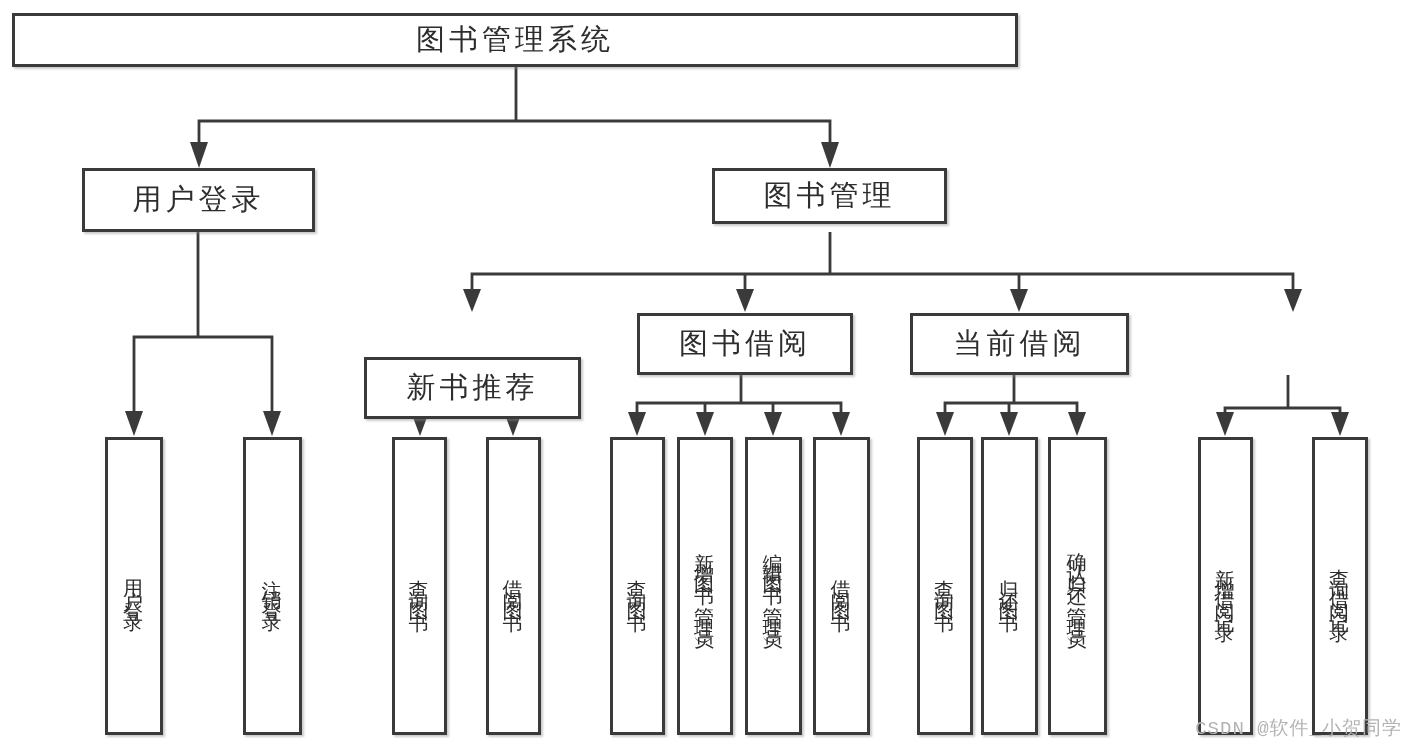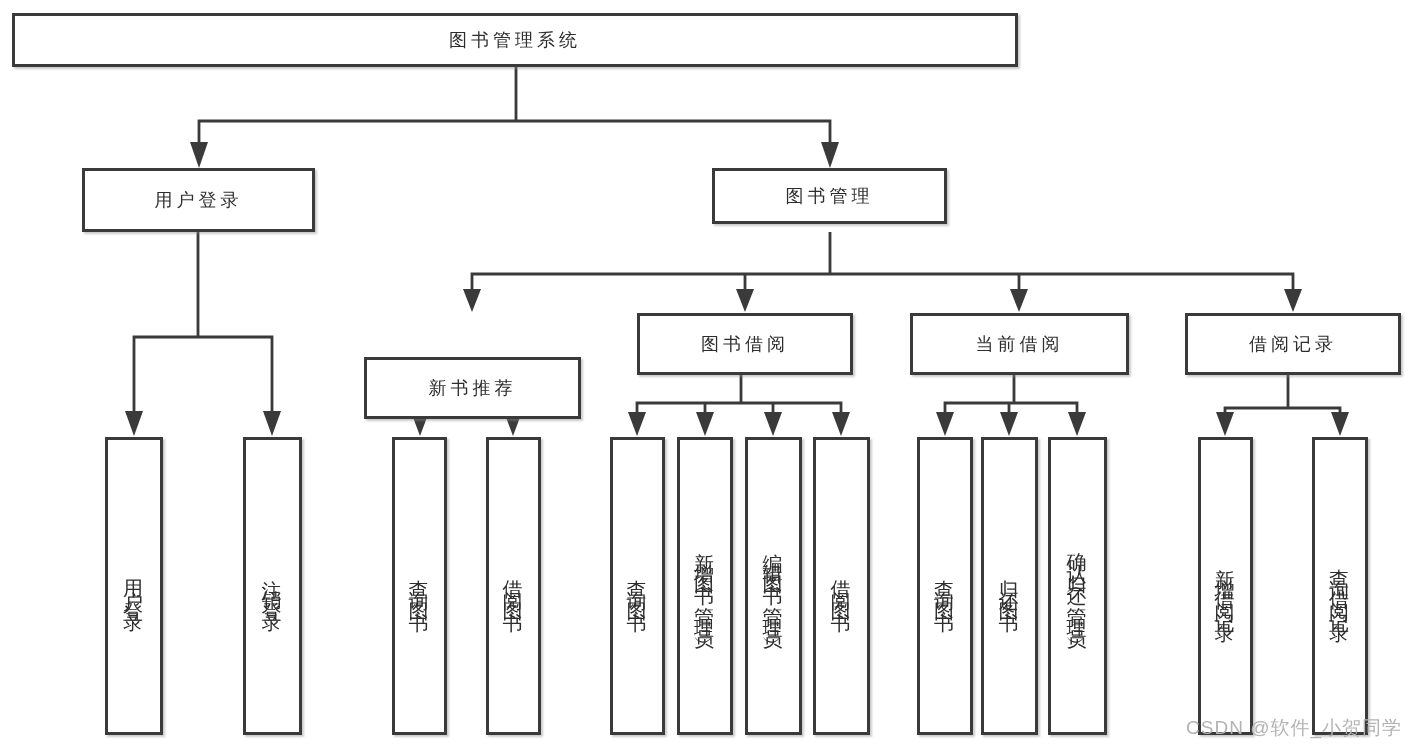--- a/index.html
+++ b/index.html
@@ -36,21 +36,21 @@
     background: #ffffff;
     border: 3px solid #3a3a3a;
     box-shadow: 2px 2px 2px rgba(140,140,140,0.45);
     display: flex;
     align-items: center;
     justify-content: center;
     color: #2d2d2d;
     z-index: 2;
   }
   .h-label {
-    font-size: 18px;
+    font-size: 29px;
     letter-spacing: 4px;
     white-space: nowrap;
   }
   .v-label {
     writing-mode: vertical-rl;
     text-orientation: mixed;
     font-size: 20px;
     letter-spacing: 11px;
     white-space: nowrap;
   }
@@ -82,20 +82,21 @@
 
   .watermark {
     position: absolute;
     right: 3px;
     bottom: 6px;
     font-size: 19px;
     letter-spacing: 1px;
     color: #b3b3b3;
     z-index: 5;
     white-space: nowrap;
+    font-family: Liberation Mono, monospace;
   }
 </style>
 </head>
 <body>
 
 <div class="stage">
 
   <svg class="connectors" viewBox="0 0 1405 747" aria-hidden="true">
 
     <g>
@@ -159,23 +160,20 @@
 
   <div class="box lvl3" id="n-newrec">
     <span class="h-label">新书推荐</span>
   </div>
   <div class="box lvl3" id="n-borrow">
     <span class="h-label">图书借阅</span>
   </div>
   <div class="box lvl3" id="n-current">
     <span class="h-label">当前借阅</span>
   </div>
-  <div class="box lvl3" id="n-record">
-    <span class="h-label">借阅记录</span>
-  </div>
 
   <div class="box leaf" id="lf-0">
     <span class="v-label">用户登录</span>
   </div>
   <div class="box leaf" id="lf-1">
     <span class="v-label">注销登录</span>
   </div>
   <div class="box leaf" id="lf-2">
     <span class="v-label">查询图书</span>
   </div>

